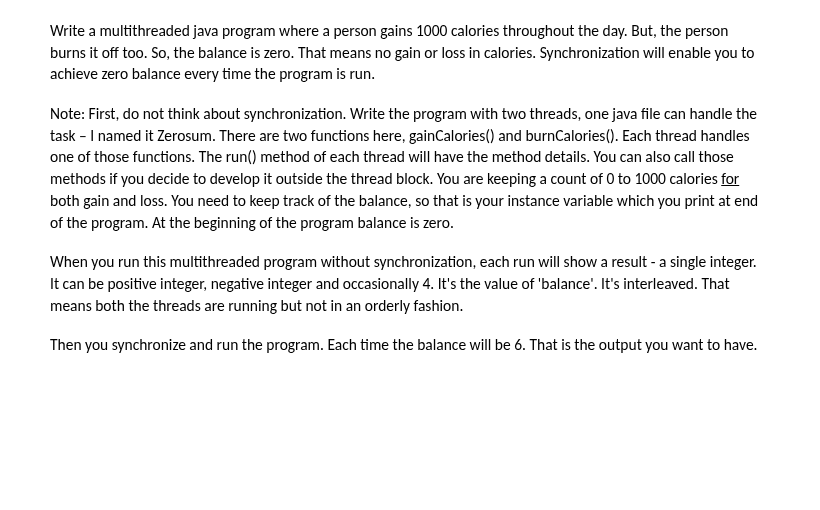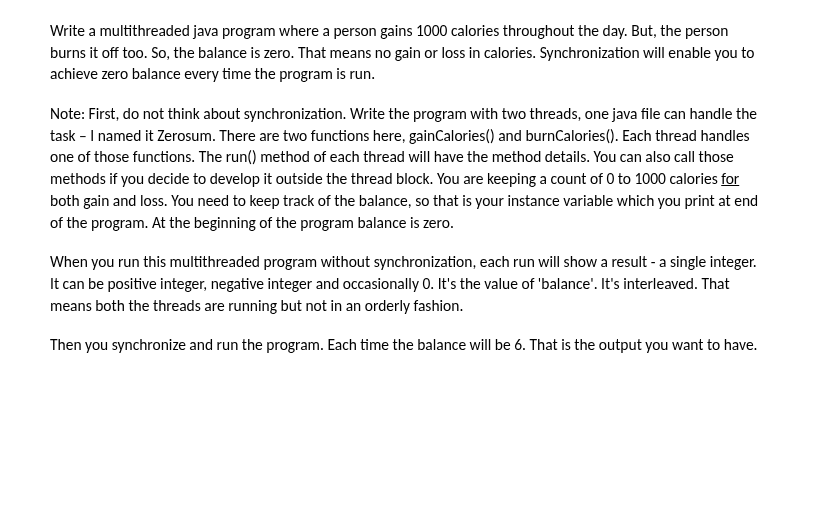--- a/index.html
+++ b/index.html
@@ -29,18 +29,18 @@
 
 <div class="paragraph">
   <span>Write a multithreaded java program where a person gains 1000 calories throughout the day. But, the person burns it off too. So, the balance is zero. That means no gain or loss in calories. Synchronization will enable you to achieve zero balance every time the program is run.</span>
 </div>
 
 <div class="paragraph">
   <span>Note: First, do not think about synchronization. Write the program with two threads, one java file can handle the task – I named it Zerosum. There are two functions here, gainCalories() and burnCalories(). Each thread handles one of those functions. The run() method of each thread will have the method details. You can also call those methods if you decide to develop it outside the thread block. You are keeping a count of 0 to 1000 calories </span><span class="underline">for</span><span> both gain and loss. You need to keep track of the balance, so that is your instance variable which you print at end of the program. At the beginning of the program balance is zero.</span>
 </div>
 
 <div class="paragraph">
-  <span>When you run this multithreaded program without synchronization, each run will show a result - a single integer. It can be positive integer, negative integer and occasionally 0. It's the value of 'balance'. It's interleaved. That means both the threads are running but not in an orderly fashion.</span>
+  <span>When you run this multithreaded program without synchronization, each run will show a result - a single integer. It can be positive integer, negative integer and occasionally 4. It's the value of 'balance'. It's interleaved. That means both the threads are running but not in an orderly fashion.</span>
 </div>
 
 <div class="paragraph">
   <span>Then you synchronize and run the program. Each time the balance will be 6. That is the output you want to have.</span>
 </div>
 
 </body></html>

